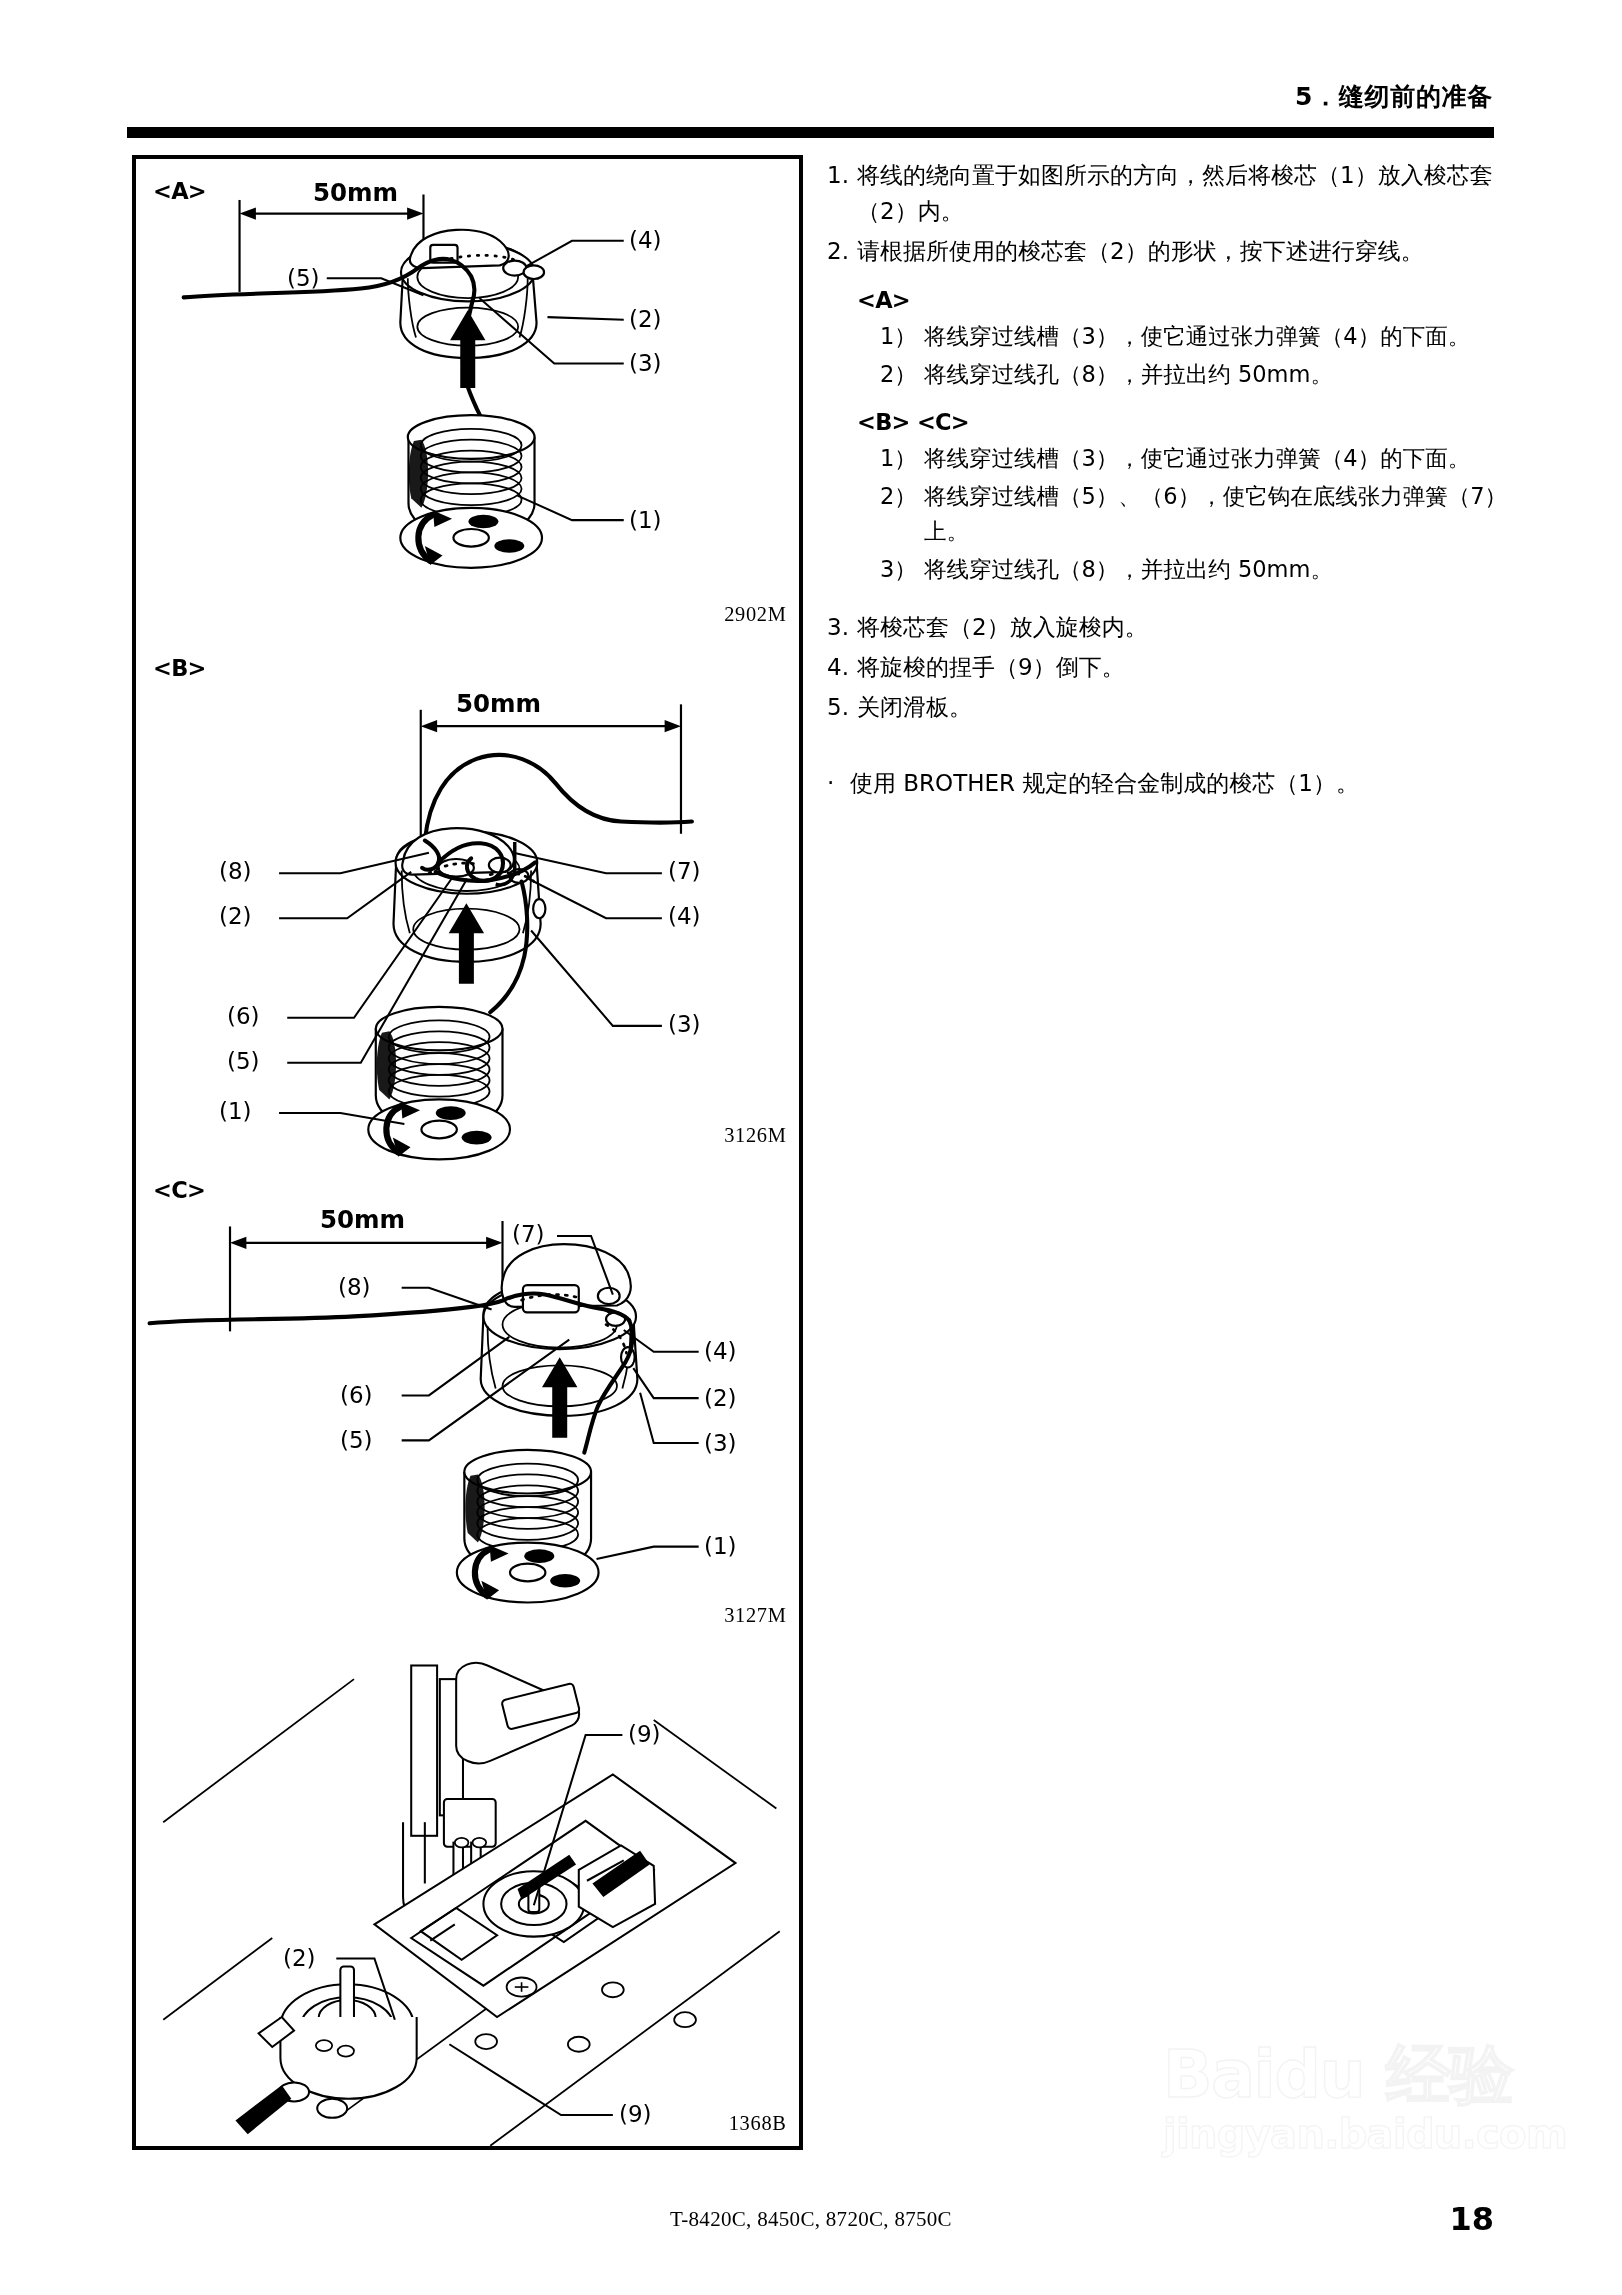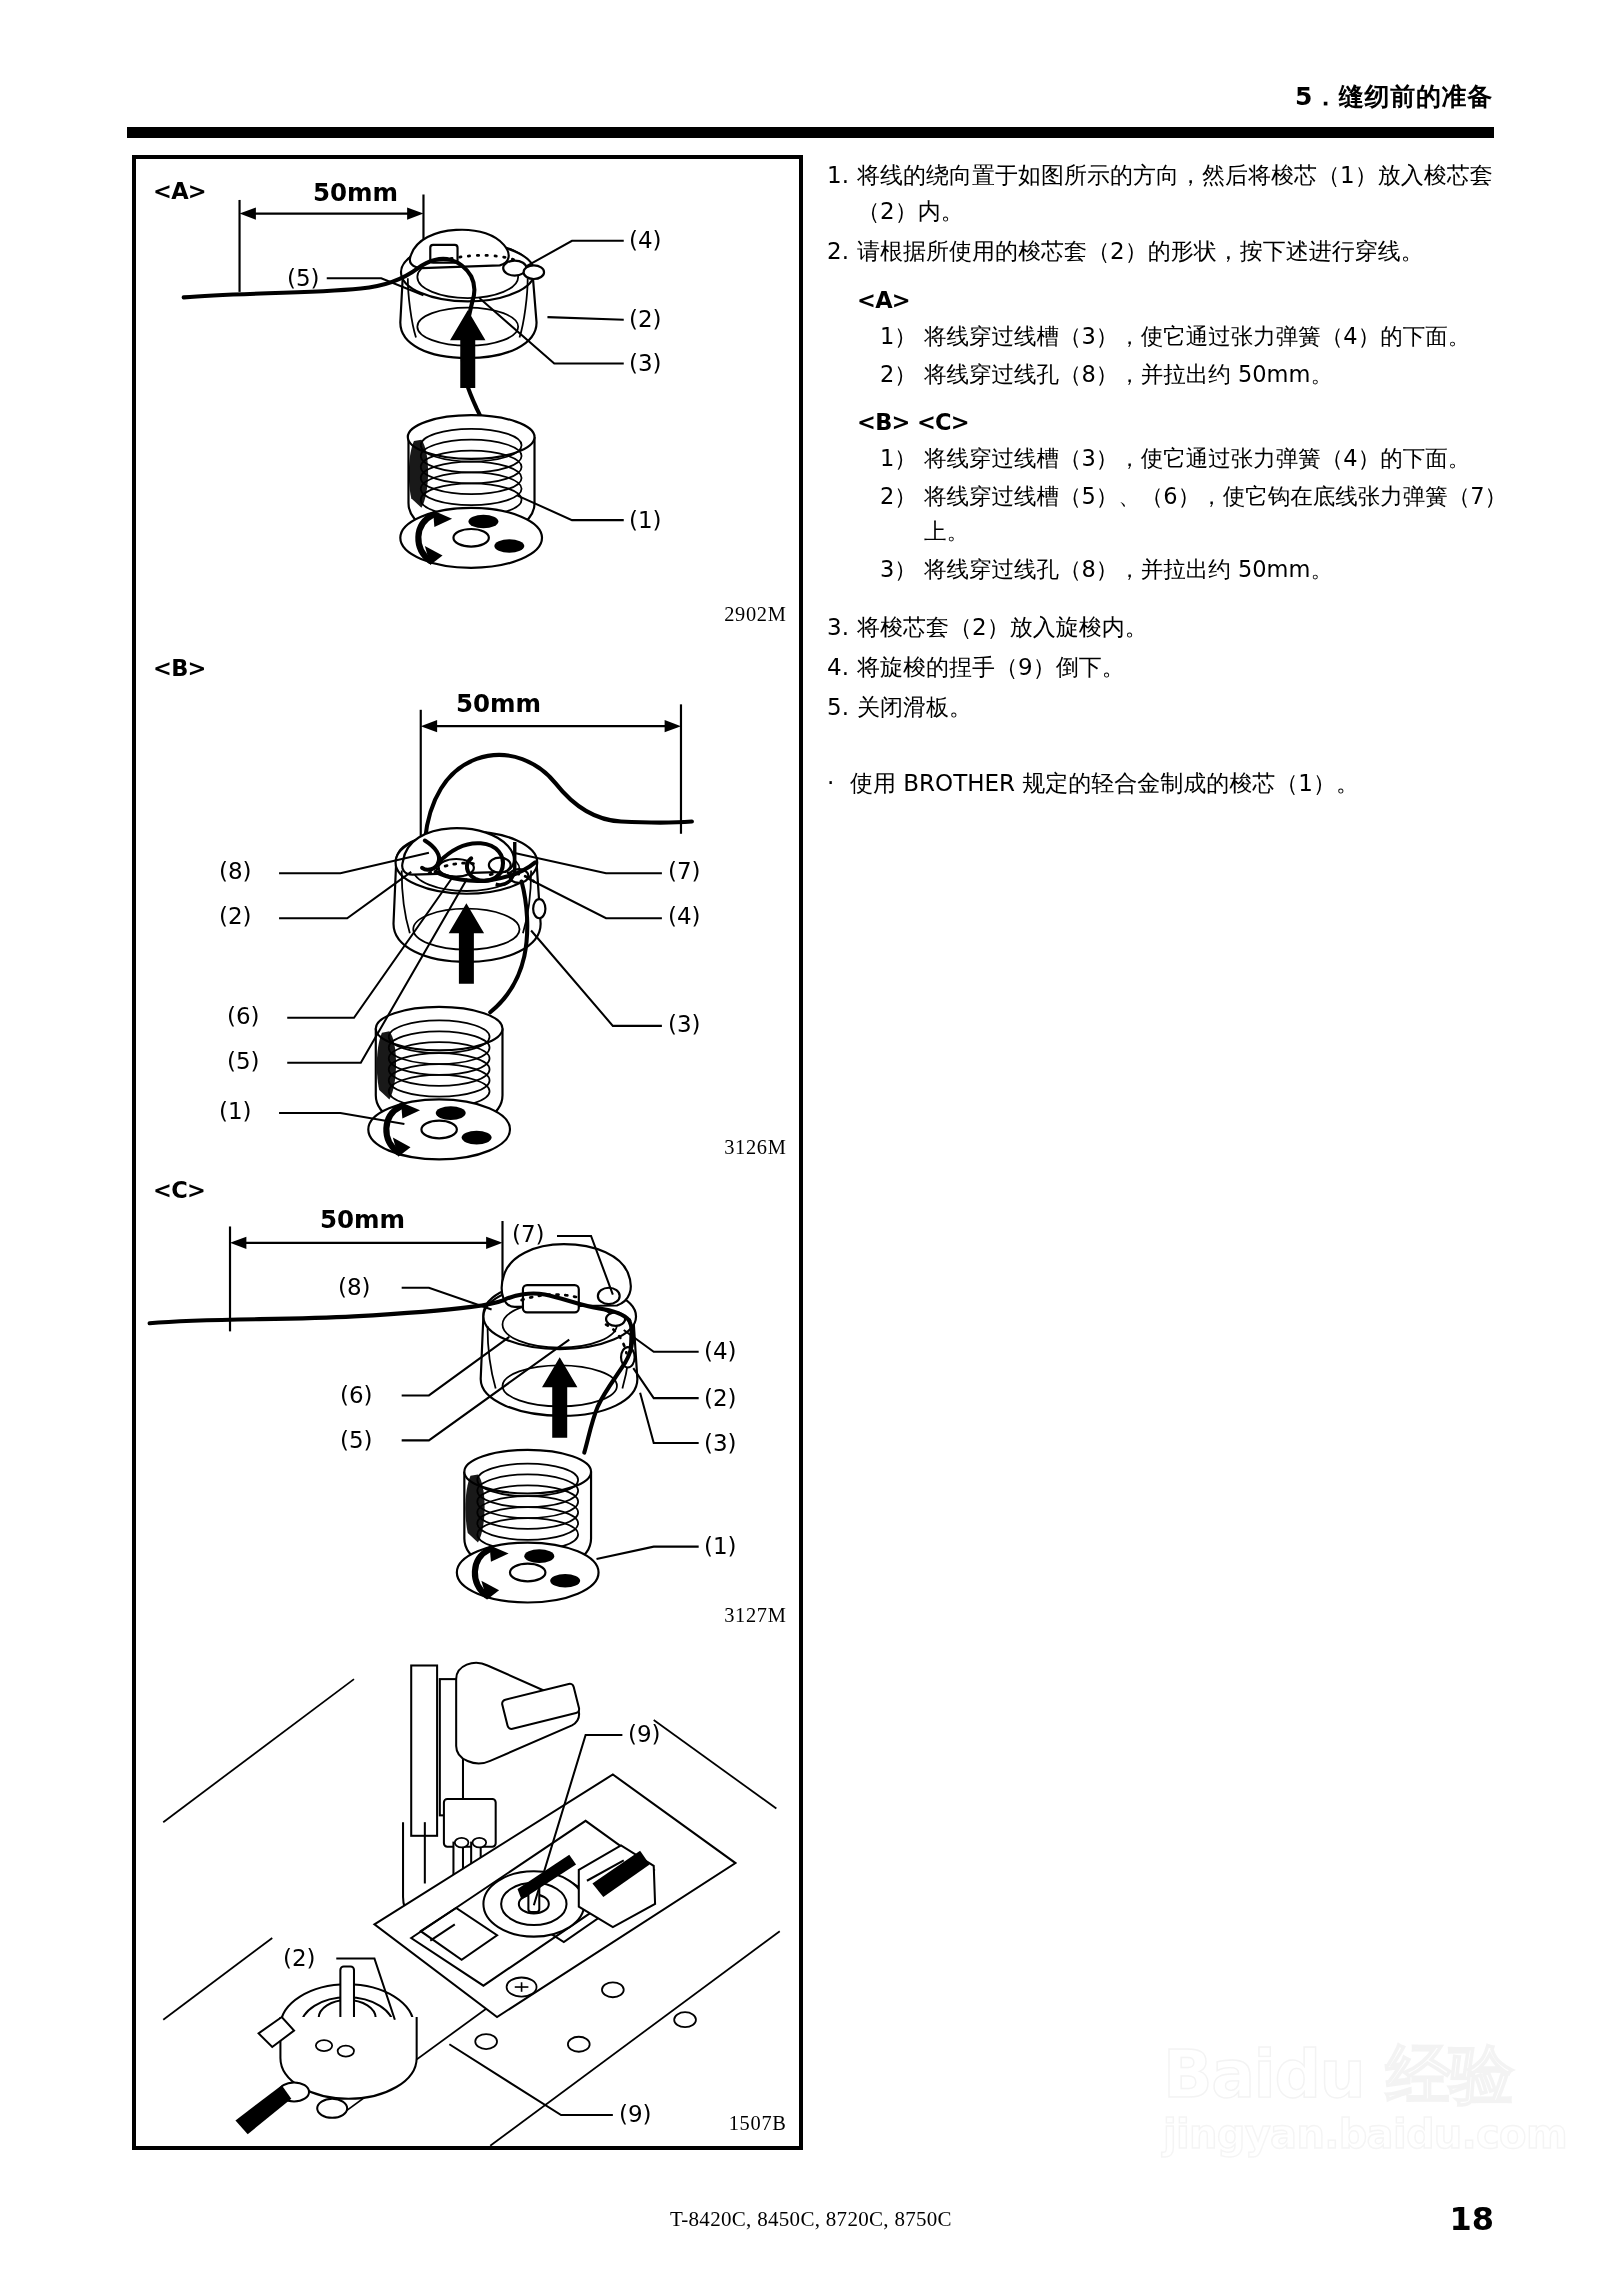--- a/index.html
+++ b/index.html
@@ -305,21 +305,21 @@
 
     <div class="callout" style="left:83px;top:222px;">(8)</div>
     <div class="callout" style="left:83px;top:267px;">(2)</div>
     <div class="callout" style="left:91px;top:367px;">(6)</div>
     <div class="callout" style="left:91px;top:412px;">(5)</div>
     <div class="callout" style="left:532px;top:222px;">(7)</div>
     <div class="callout" style="left:532px;top:267px;">(4)</div>
     <div class="callout" style="left:532px;top:375px;">(3)</div>
     <div class="callout" style="left:83px;top:462px;">(1)</div>
 
-    <div class="fig-code" style="top:500px;">3126M</div>
+    <div class="fig-code" style="top:488px;">3126M</div>
   </div>
 
   <div class="panel" style="top:1002px;height:477px;">
     <div class="panel-label" style="left:17px;top:16.4px;">&lt;C&gt;</div>
     <div class="dim-text" style="left:184px;top:44px;">50mm</div>
 
     <svg class="svgbox" width="671" height="477" viewBox="0 0 985 700">
       <g fill="none" stroke="#000" stroke-width="3.2">
         <line x1="138" y1="96" x2="138" y2="250"></line>
         <line x1="538" y1="88" x2="538" y2="290"></line>
@@ -517,21 +517,21 @@
         <path d="M444 588 L444 588"></path>
         <path d="M626 784 L626 784"></path>
         <path d="M460 596 L624 700 L700 700"></path>
       </g>
     </svg>
 
     <div class="callout" style="left:492px;top:83px;">(9)</div>
     <div class="callout" style="left:147px;top:307px;">(2)</div>
     <div class="callout" style="left:483px;top:463px;">(9)</div>
 
-    <div class="fig-code" style="top:474px;">1507B</div>
+    <div class="fig-code" style="top:474px;">1368B</div>
   </div>
 </div>
 
 <div id="text-col">
 
 
   <div class="step">
     <div class="num">1.</div>
     <div class="body">将线的绕向置于如图所示的方向，然后将梭芯（1）放入梭芯套（2）内。</div>
   </div>

